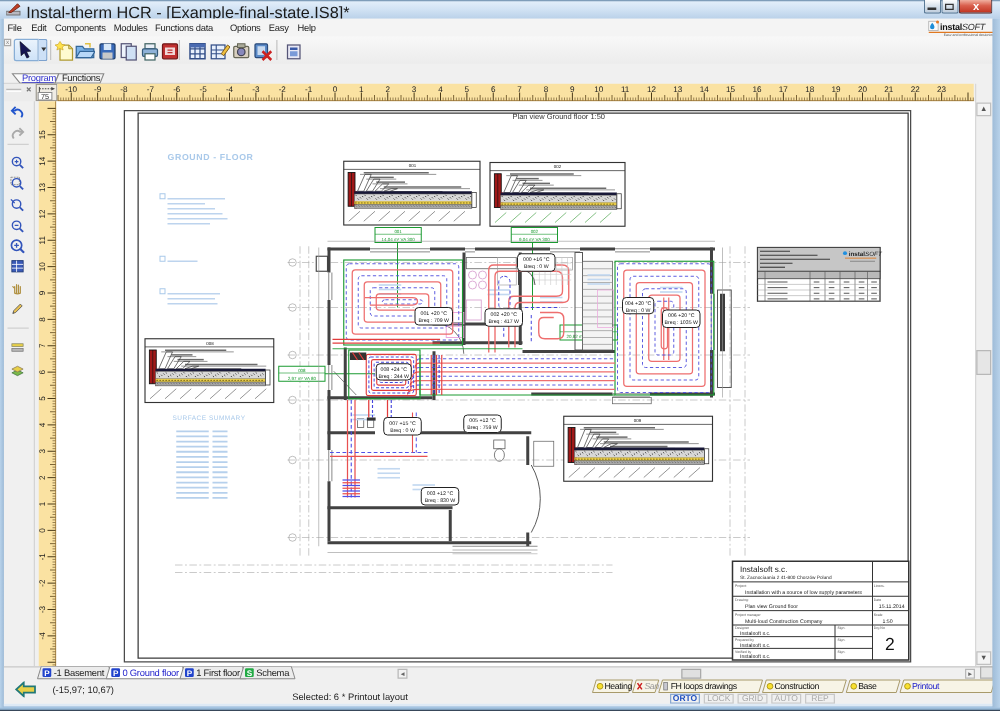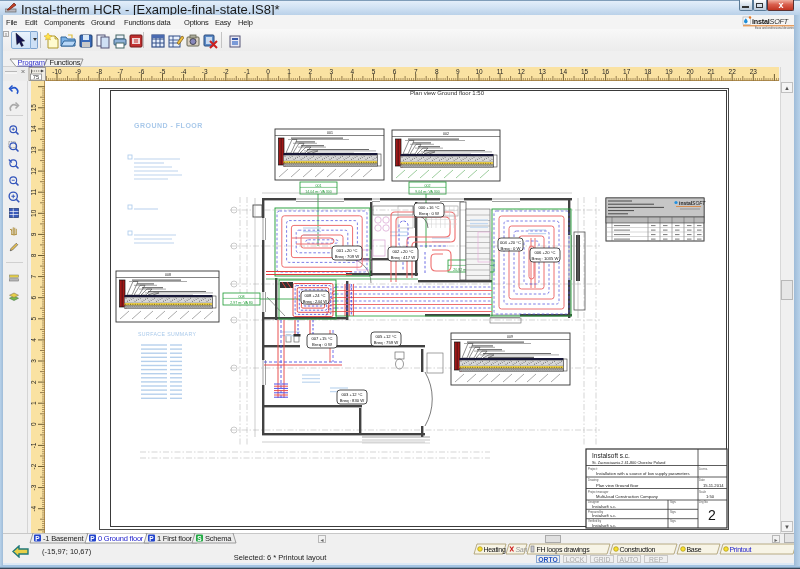--- a/index.html
+++ b/index.html
@@ -19,21 +19,21 @@
 <div style="position:absolute;left:756px;top:3px;width:7px;height:5px;border:1px solid #333"></div>
 <div style="position:absolute;left:767px;top:0px;width:27px;height:11px;background:linear-gradient(180deg,#f0b0a0,#d95f4d 45%,#c13522);border:1px solid #5a3030;border-top:none;border-radius:0 0 2px 2px"></div>
 <div style="position:absolute;left:776px;top:0px;width:10px;height:11px;color:#fff;font-size:9px;font-weight:bold;text-align:center;line-height:11px">x</div>
 
 <div style="position:absolute;left:3px;top:15px;width:791px;height:551px;background:#f0f0f0"></div>
 
 <div style="position:absolute;left:3px;top:15px;width:791px;height:14px;background:#f4f4f4"></div>
 <div style="position:absolute;left:6px;top:18px;font-size:7.5px;letter-spacing:-0.2px;color:#222">File</div>
 <div style="position:absolute;left:25px;top:18px;font-size:7.5px;letter-spacing:-0.2px;color:#222">Edit</div>
 <div style="position:absolute;left:44px;top:18px;font-size:7.5px;letter-spacing:-0.2px;color:#222">Components</div>
-<div style="position:absolute;left:91px;top:18px;font-size:7.5px;letter-spacing:-0.2px;color:#222">Ground</div>
+<div style="position:absolute;left:91px;top:18px;font-size:7.5px;letter-spacing:-0.2px;color:#222">Modules</div>
 <div style="position:absolute;left:124px;top:18px;font-size:7.5px;letter-spacing:-0.2px;color:#222">Functions data</div>
 <div style="position:absolute;left:184px;top:18px;font-size:7.5px;letter-spacing:-0.2px;color:#222">Options</div>
 <div style="position:absolute;left:215px;top:18px;font-size:7.5px;letter-spacing:-0.2px;color:#222">Easy</div>
 <div style="position:absolute;left:238px;top:18px;font-size:7.5px;letter-spacing:-0.2px;color:#222">Help</div>
 
 <svg style="position:absolute;left:742px;top:15px" width="58" height="14" viewBox="0 0 58 14">
 <rect x="1" y="2" width="7.5" height="7.5" fill="#fbfbfb" stroke="#aaa" stroke-width="0.6"></rect>
 <path d="M3.8 3.2 Q5.6 5.2 5.6 6.6 A1.8 1.8 0 1 1 2 6.6 Q2 5.2 3.8 3.2 Z" fill="#1e8ed8"></path>
 <circle cx="8" cy="2.5" r="1.2" fill="#e87820"></circle>
 <text x="10" y="9" font-size="7.2" font-weight="bold" letter-spacing="-0.2" fill="#111" font-family="Liberation Sans, sans-serif">instal<tspan font-style="italic" font-weight="normal" fill="#2a2a2a">SOFT</tspan></text>

